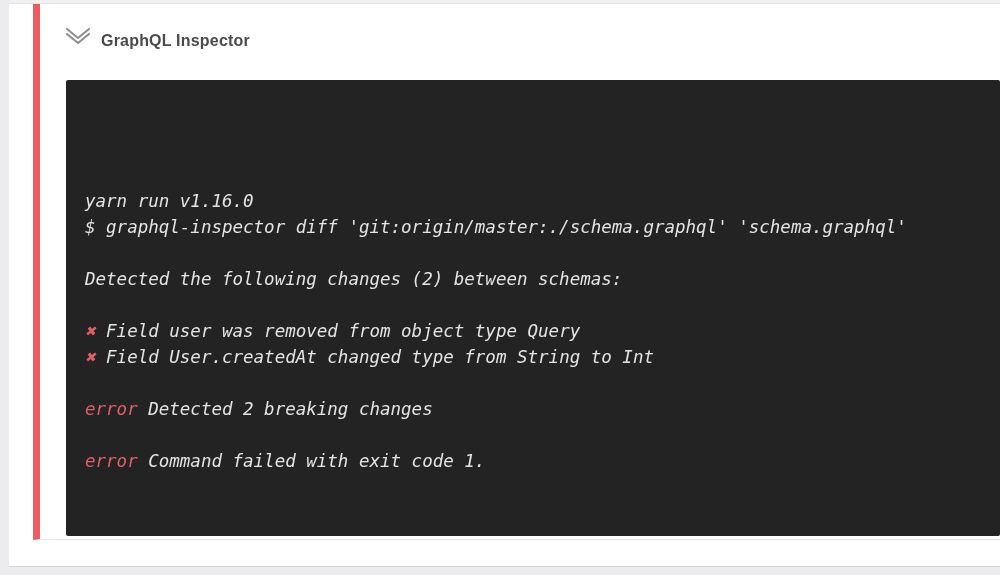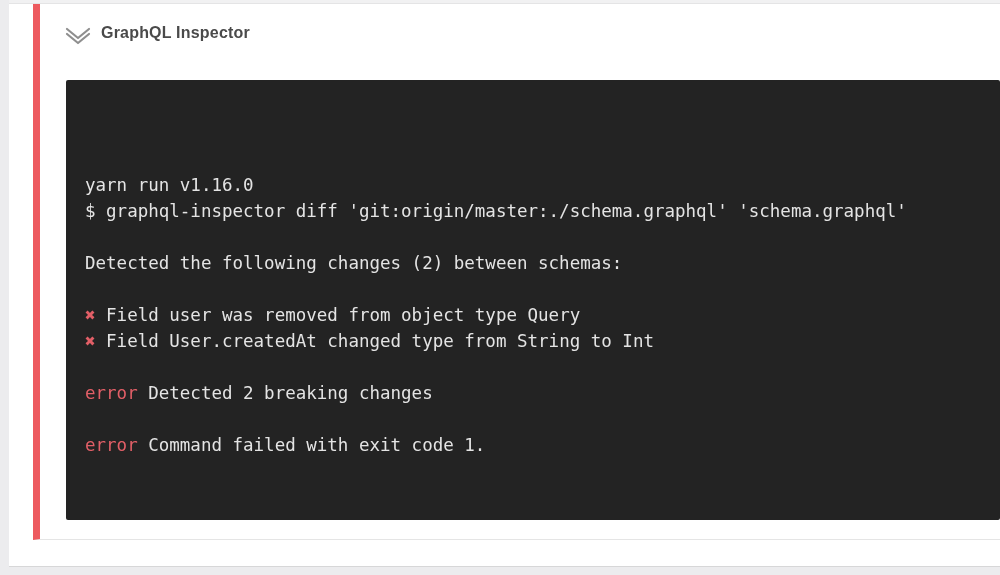--- a/index.html
+++ b/index.html
@@ -26,21 +26,21 @@
   .step-card {
     margin-left: 24px;
     height: 536px;
     background: #ffffff;
     border-left: 7px solid var(--accent, #ed5a5f);
     border-bottom: 1px solid #e5e5e5;
     overflow: hidden;
   }
   .card-header {
     display: flex;
-    align-items: flex-start;
+    align-items: flex-end;
     gap: 9px;
     padding: 20px 0 0 24px;
     cursor: pointer;
   }
   .chevron-icon { display: inline-flex; flex: 0 0 auto; }
   .card-title {
     font-size: 16px;
     font-weight: bold;
     color: var(--title, #4a4a4a);
     letter-spacing: 0.2px;
@@ -53,21 +53,21 @@
     font-size: 17.5px;
     line-height: 26px;
     padding: 20px 20px 10px 19px;
     border-radius: 2px;
     white-space: pre;
   }
   .command-block {
     font-weight: bold;
     color: var(--command-text, #fafafa);
   }
-  .output-block { margin-top: 20px; }
+  .output-block { margin-top: 36px; font-style: italic; }
   .tline { min-height: 26px; }
   .s-error { color: var(--error, #e25f67); }
 </style>
 </head>
 <body>
 
 <div class="main-container">
   <div class="top-strip"></div>
 
   <div class="step-card">

